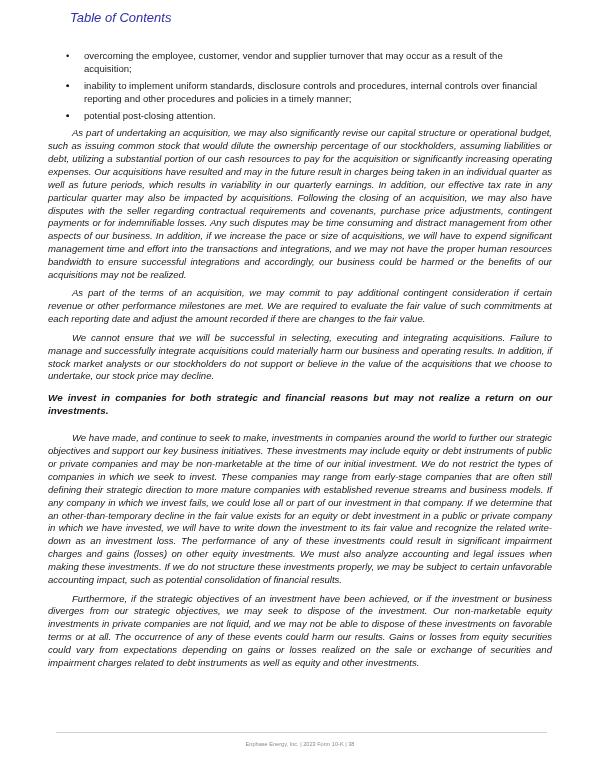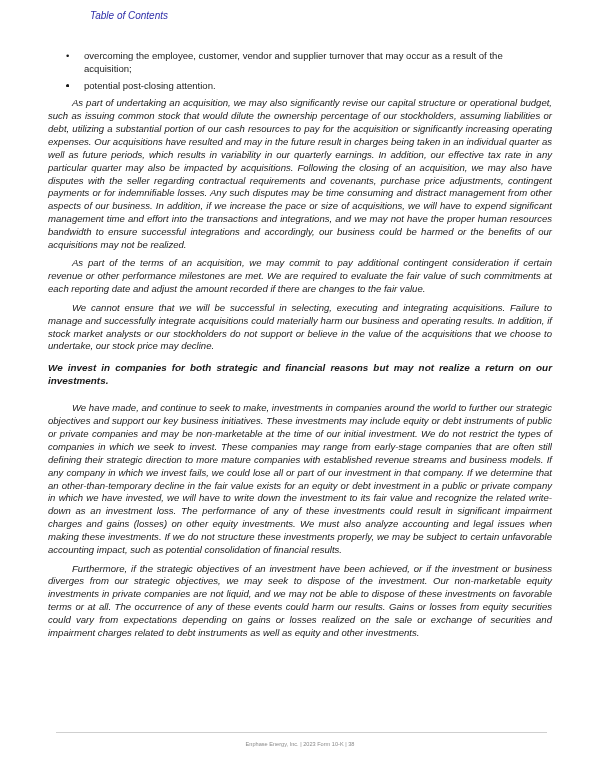--- a/index.html
+++ b/index.html
@@ -1,18 +1,18 @@
 <!DOCTYPE html>
 <html><head>
   <meta charset="utf-8">
   <style>
     html, body { margin: 0; padding: 0; background: #ffffff; }
     body { width: 600px; height: 776px; position: relative; overflow: hidden;
            font-family: "Liberation Sans", sans-serif; color: #1a1a1a; }
-    .toc { position: absolute; left: 90px; top: 10px; font-size: 10px; font-style: italic;
+    .toc { position: absolute; left: 70px; top: 10px; font-size: 13px; font-style: italic;
            color: #2e2ea8; text-decoration: none; }
     .content { position: absolute; left: 48px; top: 50px; width: 504px;
                font-size: 9.55px; line-height: 12.9px; }
     ul.bullets { list-style: none; margin: 0; padding: 0; }
     ul.bullets li { position: relative; padding-left: 36px; margin-bottom: 4.2px; text-align: left; }
     ul.bullets li .dot { position: absolute; left: 18px; top: 0; }
     p.para { margin: 0 0 5.5px 0; text-align: justify; text-indent: 24px; font-style: italic; }
     p.heading { margin: 9px 0 14px 0; font-weight: bold; font-style: italic; text-align: justify;
                 font-size: 9.9px; line-height: 12.9px; }
     .footer-rule { position: absolute; left: 56px; top: 732px; width: 491px; height: 1px;
@@ -22,21 +22,21 @@
   </style>
 </head>
 <body>
 
 <a class="toc">Table of Contents</a>
 
 <div class="content">
   <ul class="bullets">
     <li><span class="dot">•</span><span>overcoming the employee, customer, vendor and supplier turnover that may occur as a result of the acquisition;</span></li>
     <li><span class="dot">•</span></li>
-    <li><span class="dot">•</span></li>
+    <li><span class="dot">•</span><span>inability to implement uniform standards, disclosure controls and procedures, internal controls over financial reporting and other procedures and policies in a timely manner;</span></li>
     <li><span class="dot">•</span></li>
     <li><span class="dot">•</span><span>potential post-closing attention.</span></li>
   </ul>
 
   <p class="para">As part of undertaking an acquisition, we may also significantly revise our capital structure or operational budget, such as issuing common stock that would dilute the ownership percentage of our stockholders, assuming liabilities or debt, utilizing a substantial portion of our cash resources to pay for the acquisition or significantly increasing operating expenses. Our acquisitions have resulted and may in the future result in charges being taken in an individual quarter as well as future periods, which results in variability in our quarterly earnings. In addition, our effective tax rate in any particular quarter may also be impacted by acquisitions. Following the closing of an acquisition, we may also have disputes with the seller regarding contractual requirements and covenants, purchase price adjustments, contingent payments or for indemnifiable losses. Any such disputes may be time consuming and distract management from other aspects of our business. In addition, if we increase the pace or size of acquisitions, we will have to expend significant management time and effort into the transactions and integrations, and we may not have the proper human resources bandwidth to ensure successful integrations and accordingly, our business could be harmed or the benefits of our acquisitions may not be realized.</p>
   <p class="para">As part of the terms of an acquisition, we may commit to pay additional contingent consideration if certain revenue or other performance milestones are met. We are required to evaluate the fair value of such commitments at each reporting date and adjust the amount recorded if there are changes to the fair value.</p>
   <p class="para">We cannot ensure that we will be successful in selecting, executing and integrating acquisitions. Failure to manage and successfully integrate acquisitions could materially harm our business and operating results. In addition, if stock market analysts or our stockholders do not support or believe in the value of the acquisitions that we choose to undertake, our stock price may decline.</p>
 
   <p class="heading">We invest in companies for both strategic and financial reasons but may not realize a return on our investments.</p>
 

